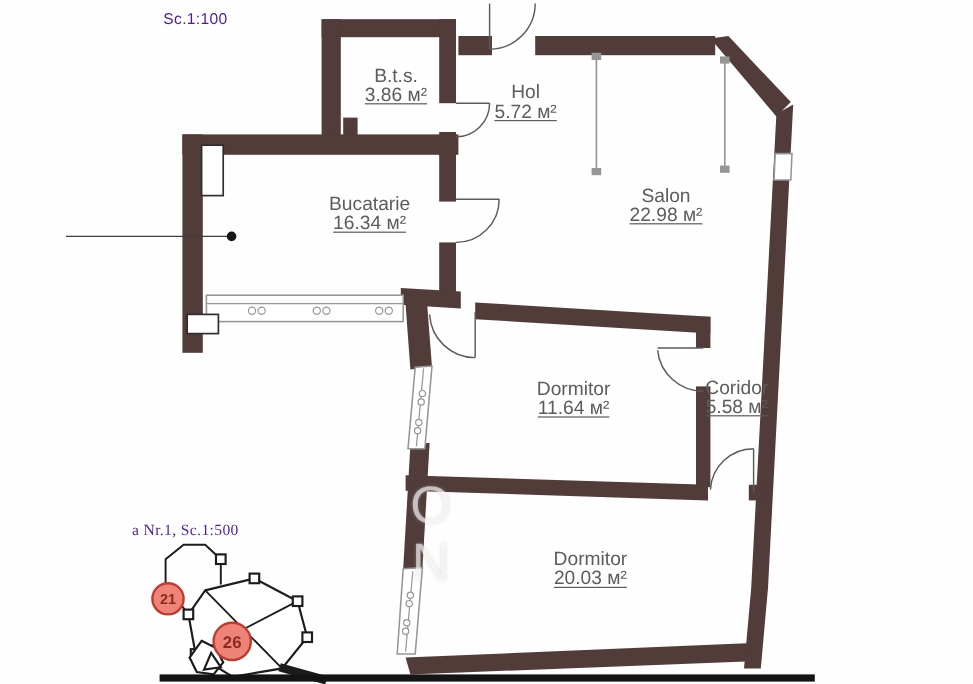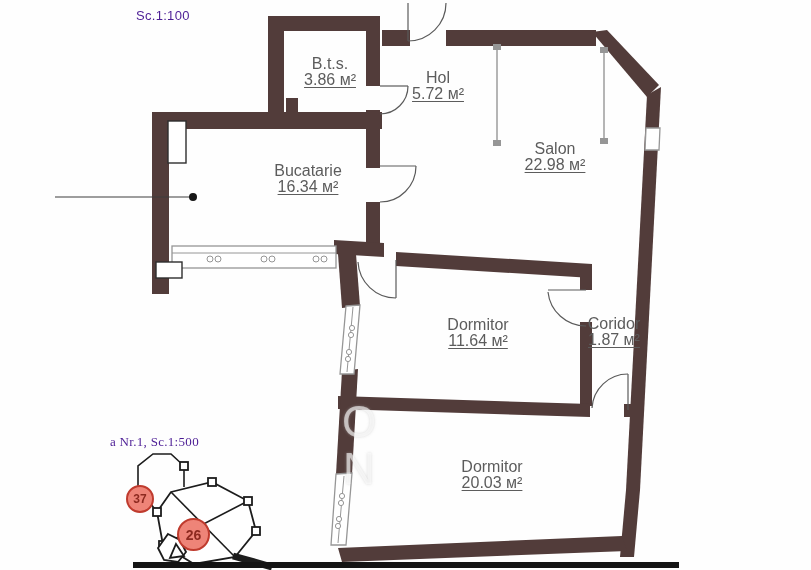--- a/index.html
+++ b/index.html
@@ -163,47 +163,47 @@
   <div class="room-label" style="left:330px;top:56px;">
     <div class="name">B.t.s.</div>
     <div class="area">3.86 м²</div>
   </div>
 
   <div class="room-label" style="left:438px;top:70px;">
     <div class="name">Hol</div>
     <div class="area">5.72 м²</div>
   </div>
 
-  <div class="room-label" style="left:555px;top:141px;">
+  <div class="room-label" style="left:555px;top:156px;">
     <div class="name">Salon</div>
     <div class="area">22.98 м²</div>
   </div>
 
   <div class="room-label" style="left:260px;top:163px;margin-left:48px;">
     <div class="name">Bucatarie</div>
     <div class="area">16.34 м²</div>
   </div>
 
   <div class="room-label" style="left:478px;top:317px;">
     <div class="name">Dormitor</div>
     <div class="area">11.64 м²</div>
   </div>
 
   <div class="room-label" style="left:614px;top:316px;">
     <div class="name">Coridor</div>
-    <div class="area">1.87 м²</div>
+    <div class="area">5.58 м²</div>
   </div>
 
   <div class="room-label" style="left:492px;top:459px;">
     <div class="name">Dormitor</div>
     <div class="area">20.03 м²</div>
   </div>
 
   <div class="badge badge-25">
-    <span>37</span>
+    <span>21</span>
   </div>
   <div class="badge badge-26">
     <span>26</span>
   </div>
 
   <div class="watermark">
     <div>O</div>
     <div>N</div>
   </div>
 

